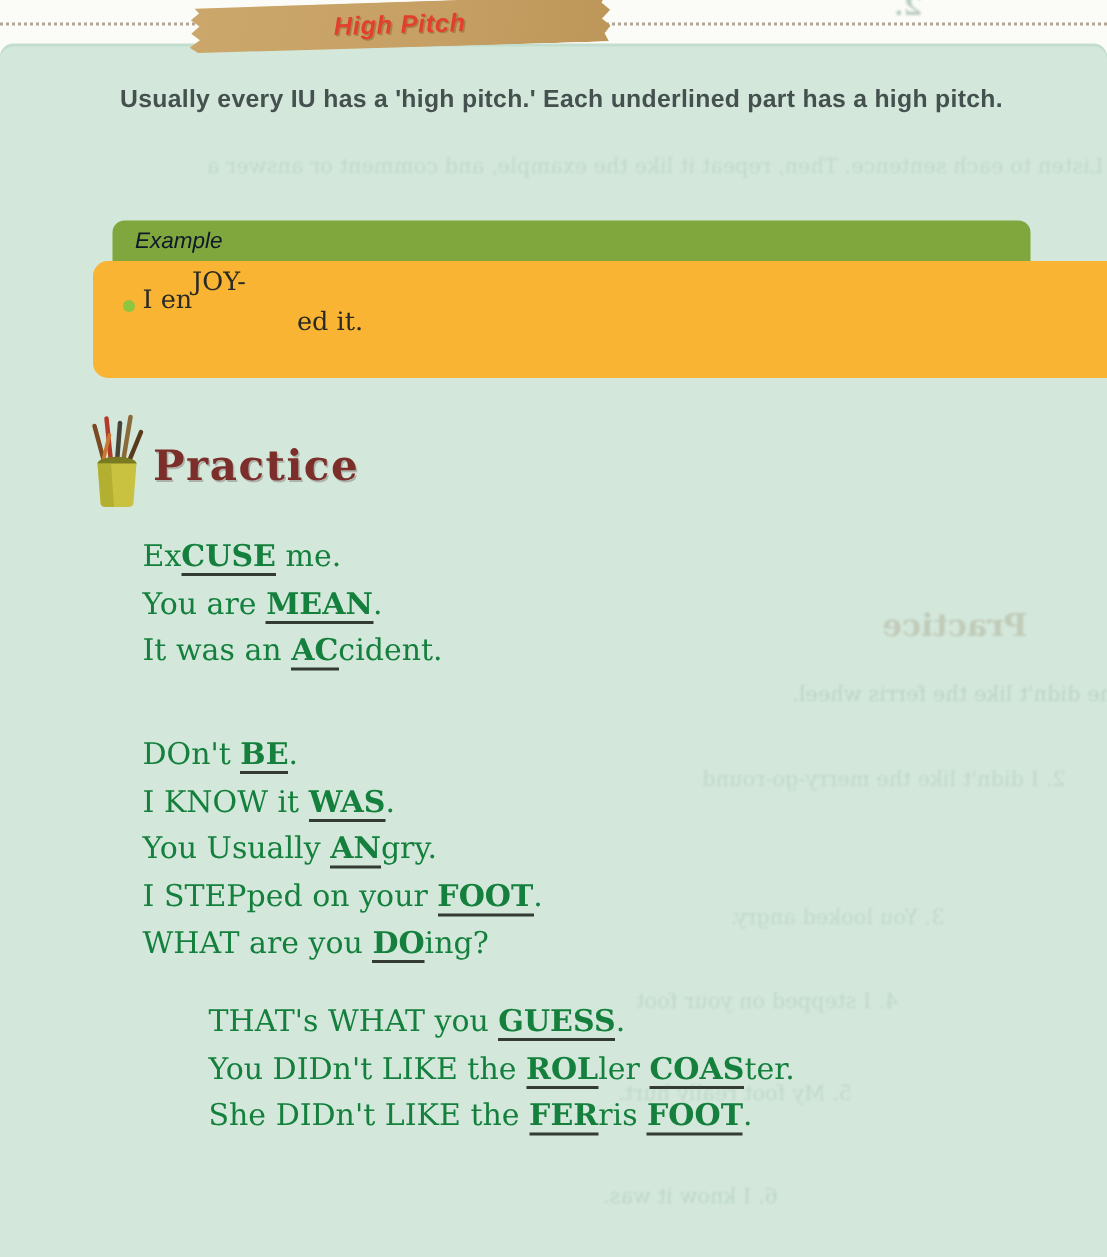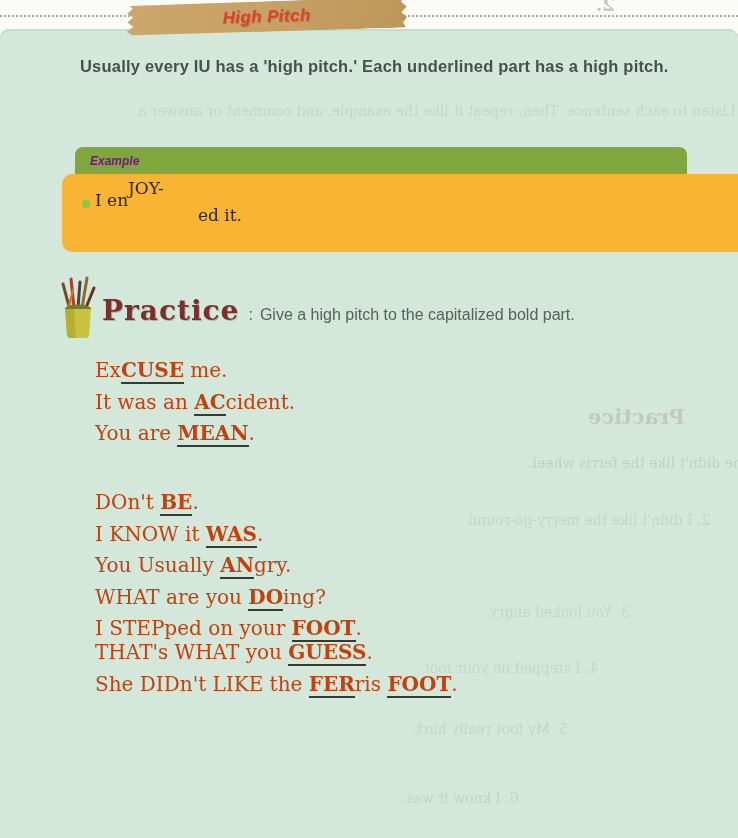--- a/index.html
+++ b/index.html
@@ -42,21 +42,21 @@
     line-height:35px;letter-spacing:.2px;white-space:nowrap;
   }
   
   .example-box{position:absolute;left:62px;top:118px;width:625px;}
   .example-tab{
     margin-left:13px;width:612px;height:27px;box-sizing:border-box;
     background:#7fa73d;border-radius:8px 8px 0 0;
     display:flex;align-items:center;padding-left:15px;
   }
   .example-label{
-    font-size:12px;font-weight:700;font-style:italic;color:#701a75;
+    font-size:15px;font-weight:400;font-style:italic;color:#0f172a;
   }
   .example-body{
     width:737px;height:78px;background:#f8b432;border-radius:10px;
     position:relative;
   }
   .bullet{
     position:absolute;left:20px;top:26px;width:8px;height:8px;
     border-radius:50%;background:#8dc63f;
   }
   .demo{position:absolute;font-family:"DejaVu Serif",serif;font-size:17px;color:#2a2a24;white-space:nowrap;}
@@ -72,26 +72,26 @@
   .practice-title{
     font-family:"DejaVu Serif",serif;font-size:28px;font-weight:700;
     color:#7c2f2a;letter-spacing:1px;
     text-shadow:1px 1px 0 rgba(60,20,15,.25);
   }
   .practice-desc{font-size:16px;color:#56605d;}
   .practice-sep{margin-right:7px;}
   
   .group{
     position:absolute;left:95px;
-    font-family:"DejaVu Serif",serif;font-size:20px;color:#c2410c;
+    font-family:"DejaVu Serif",serif;font-size:20px;color:#15803d;
     line-height:31.6px;white-space:nowrap;
   }
   .g1{top:326px;}
   .g2{top:458px;}
-  .g3{top:608px;}
+  .g3{top:636px;margin-left:44px;}
   .hi{font-weight:700;border-bottom:2.5px solid #333b34;}
   
   .ghost-layer{position:absolute;inset:0;z-index:3;pointer-events:none;}
   .ghost{
     position:absolute;white-space:nowrap;
     font-family:"DejaVu Serif",serif;
     transform:scaleX(-1);
     filter:blur(.7px);
   }
 </style>
@@ -133,37 +133,37 @@
         <line x1="29" y1="34" x2="38" y2="12" stroke="#5a3a1a" stroke-width="3"></line>
         <line x1="12" y1="34" x2="17" y2="14" stroke="#c87830" stroke-width="2.5"></line>
       </g>
       <ellipse cx="22" cy="33" rx="13" ry="4.5" fill="#7a7a20"></ellipse>
       <path d="M9 33 L11 59 Q11 62 15 62 L29 62 Q33 62 33 59 L35 33 Z" fill="#c9c240"></path>
       <path d="M9 33 L11 59 Q11 62 15 62 L20 62 L18 33 Z" fill="#a8a428" opacity="0.65"></path>
     </svg>
 
     <div class="practice-row">
       <span class="practice-title">Practice</span>
-      <span class="practice-desc"><span class="practice-sep">:</span><span>Give a high pitch to the capitalized bold part.</span></span>
     </div>
 
     <div class="group g1">
         <div class="sentence-line"><span>Ex</span><span class="hi">CUSE</span><span> me.</span></div>
+        <div class="sentence-line"><span>You are </span><span class="hi">MEAN</span><span>.</span></div>
         <div class="sentence-line"><span>It was an </span><span class="hi">AC</span><span>cident.</span></div>
-        <div class="sentence-line"><span>You are </span><span class="hi">MEAN</span><span>.</span></div>
       </div>
     <div class="group g2">
         <div class="sentence-line"><span>DOn't </span><span class="hi">BE</span><span>.</span></div>
         <div class="sentence-line"><span>I KNOW it </span><span class="hi">WAS</span><span>.</span></div>
         <div class="sentence-line"><span>You Usually </span><span class="hi">AN</span><span>gry.</span></div>
+        <div class="sentence-line"><span>I STEPped on your </span><span class="hi">FOOT</span><span>.</span></div>
         <div class="sentence-line"><span>WHAT are you </span><span class="hi">DO</span><span>ing?</span></div>
-        <div class="sentence-line"><span>I STEPped on your </span><span class="hi">FOOT</span><span>.</span></div>
       </div>
     <div class="group g3">
         <div class="sentence-line"><span>THAT's WHAT you </span><span class="hi">GUESS</span><span>.</span></div>
+        <div class="sentence-line"><span>You DIDn't LIKE the </span><span class="hi">ROL</span><span>ler </span><span class="hi">COAS</span><span>ter.</span></div>
         <div class="sentence-line"><span>She DIDn't LIKE the </span><span class="hi">FER</span><span>ris </span><span class="hi">FOOT</span><span>.</span></div>
       </div>
 
   </div>
 
   <div class="ghost-layer">
       <span class="ghost" style="left: 596px; top: -6px; font-size: 18px; opacity: 0.35; font-weight: 700; color: rgb(75, 122, 108);">2.</span>
       <span class="ghost" style="left: 138px; top: 103px; font-size: 14px; opacity: 0.14; color: rgb(75, 122, 108);">Listen to each sentence. Then, repeat it like the example, and comment or answer a</span>
       <span class="ghost" style="left: 588px; top: 404px; font-size: 21px; opacity: 0.2; font-weight: 700; color: rgb(122, 90, 53);">Practice</span>
       <span class="ghost" style="left: 528px; top: 455px; font-size: 14px; opacity: 0.18; color: rgb(75, 122, 108);">1. She didn't like the ferris wheel.</span>

